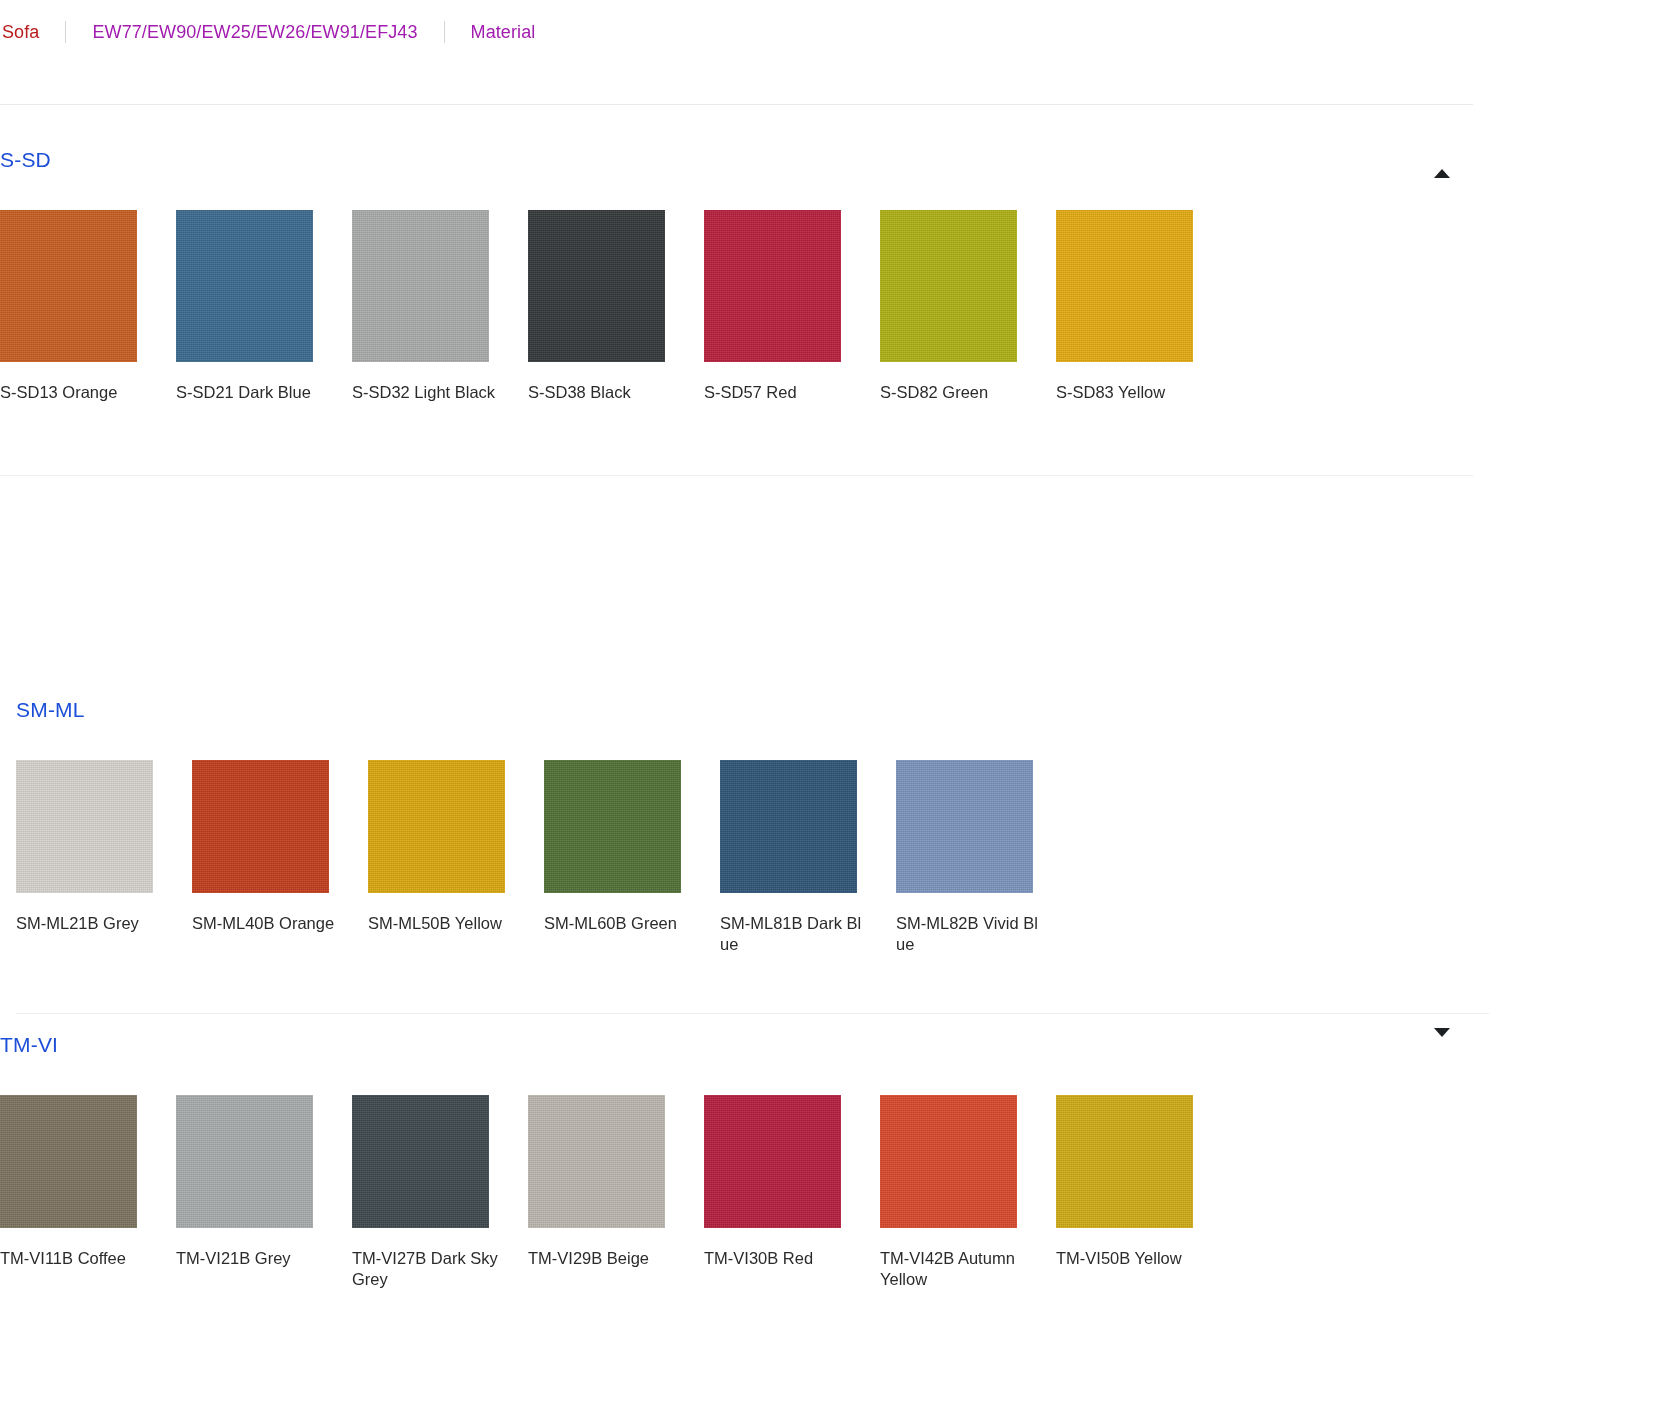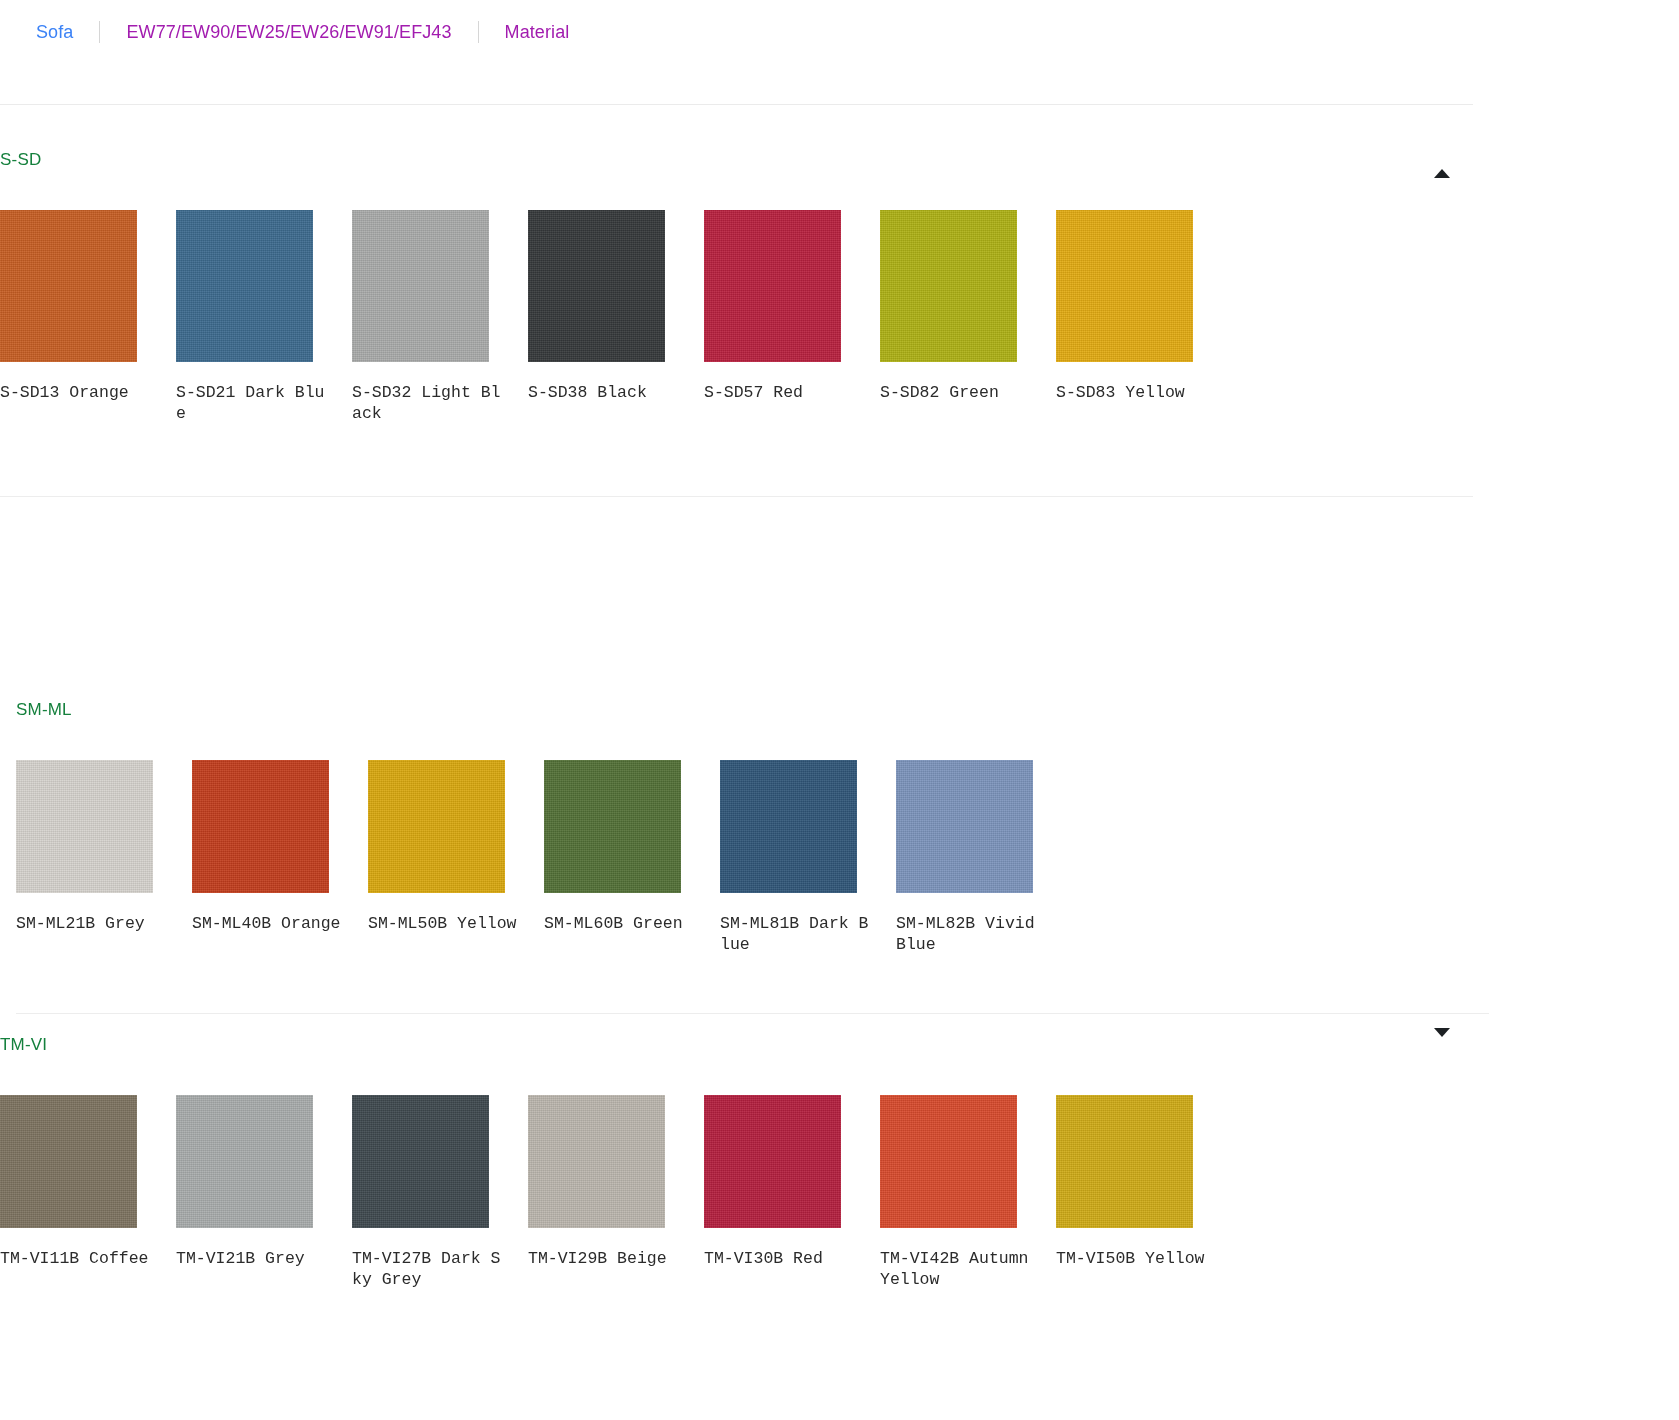--- a/index.html
+++ b/index.html
@@ -50,22 +50,22 @@
 
   
   .section { position: relative; }
   .section-header {
     position: relative;
     display: flex;
     align-items: center;
     height: 40px;
   }
   .section-title {
-    font-size: 17px;
-    color: #15803d;
+    font-size: 21px;
+    color: #1d4ed8;
     letter-spacing: 0.2px;
   }
   .section-toggle {
     position: absolute;
     left: 1434px;
     top: 12px;
     width: 18px;
     height: 14px;
     cursor: pointer;
   }
@@ -86,21 +86,20 @@
   
   .swatch-grid {
     display: flex;
     flex-wrap: wrap;
     width: 1420px;
   }
   .swatch-cell {
     width: 176px;
     margin-right: 0px;
     box-sizing: border-box;
-    font-family: Liberation Mono, monospace;
   }
   .swatch-chip {
     width: 137px;
     height: 152px;
     position: relative;
     overflow: hidden;
   }
   .swatch-chip.short { height: 133px; }
   .swatch-chip .tex {
     position: absolute;
@@ -120,21 +119,21 @@
   #sec-ssd  { position: absolute; left: 0; top: 140px;  width: 1473px; }
   #sec-smml { position: absolute; left: 16px; top: 690px;  width: 1473px; }
   #sec-tmvi { position: absolute; left: 0; top: 1025px; width: 1473px; }
 
   .sec-body { margin-top: 30px; }
 </style>
 </head>
 <body>
 
 <div class="breadcrumb">
-  <span class="crumb active" style="color: #3b82f6; margin-left: 34px;">Sofa</span>
+  <span class="crumb active" style="color: #b91c1c;">Sofa</span>
   <span class="crumb-sep"></span>
   <span class="crumb normal">EW77/EW90/EW25/EW26/EW91/EFJ43</span>
   <span class="crumb-sep"></span>
   <span class="crumb normal">Material</span>
 </div>
 <div class="top-rule"></div>
 
 <div class="section" id="sec-ssd">
   <div class="section-header">
     <span class="section-title">S-SD</span>

